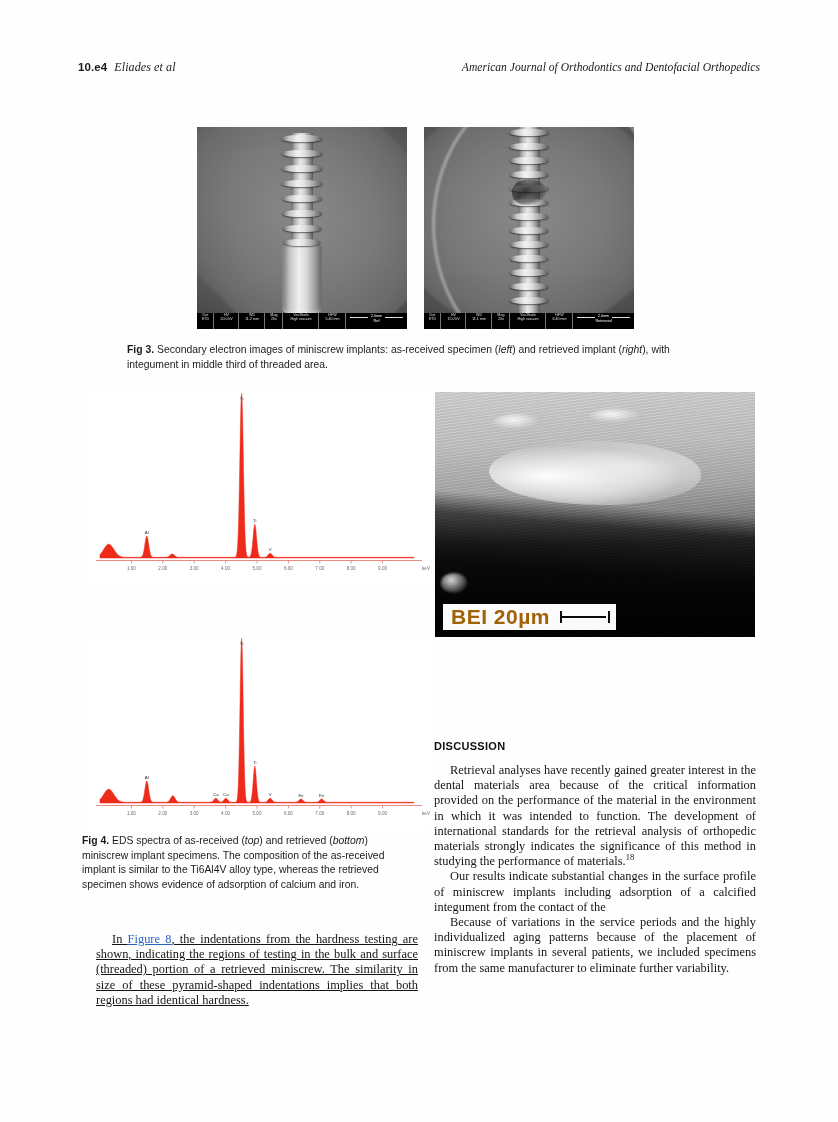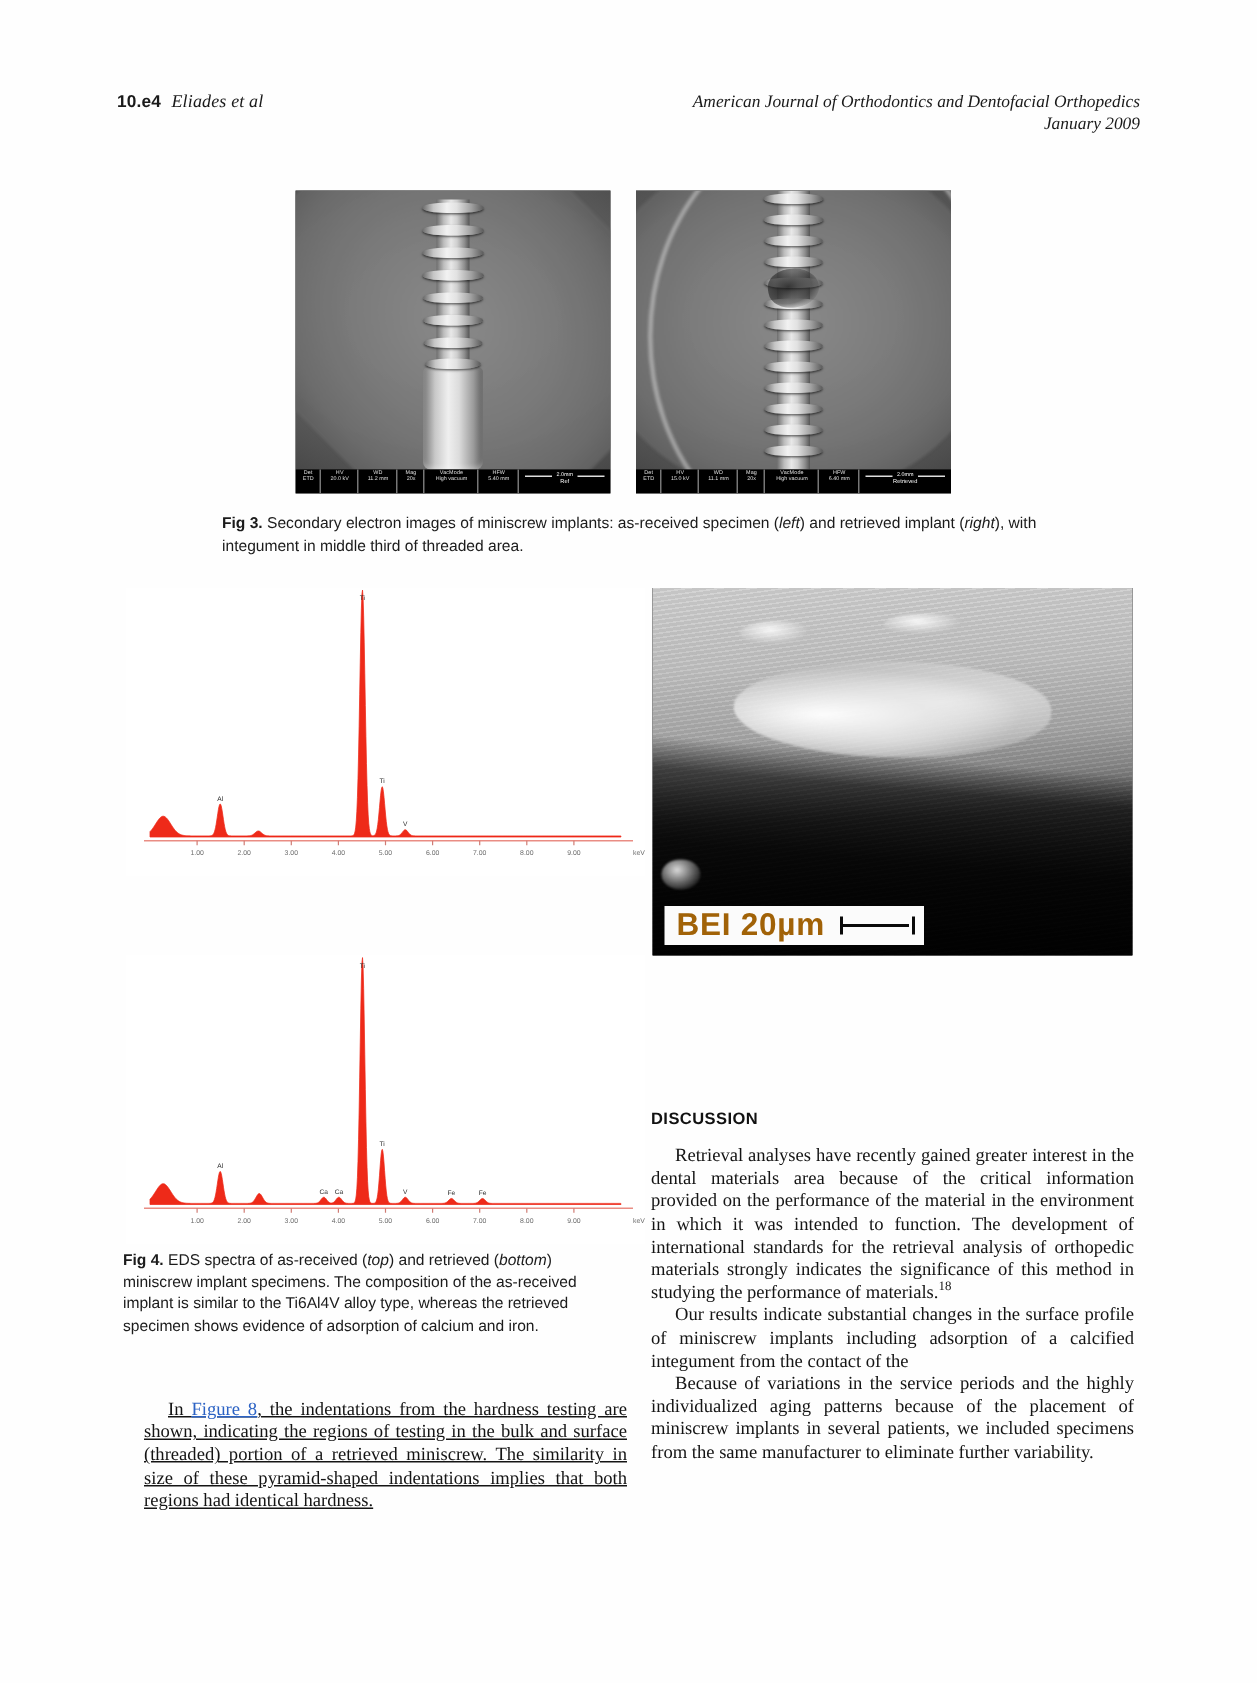--- a/index.html
+++ b/index.html
@@ -217,21 +217,21 @@
     position: absolute;
     font-family: "Liberation Sans", sans-serif;
     font-size: 10.4px;
     line-height: 14.6px;
     color: #1b1b1b;
   }
   .caption b { font-weight: bold; }
   .caption i { font-style: italic; }
   .xref { color: #2b62c4; }
 
-  #fig3-caption { left: 148px; top: 343px; width: 578px; }
+  #fig3-caption { left: 127px; top: 343px; width: 578px; }
   #fig4-caption { left: 82px;  top: 834px; width: 320px; }
   #fig5-caption { left: 434px; top: 650px; width: 322px; }
 
   
   .spectrum {
     position: absolute;
     background: #ffffff;
   }
   #spec-top    { left: 84px; top: 392px; width: 346px; height: 192px; }
   #spec-bottom { left: 84px; top: 637px; width: 346px; height: 192px; }
@@ -340,21 +340,20 @@
 <body>
 
 <div class="page">
 
   <div class="runhead">
     <div class="runhead-left">
       <span class="folio"><span>10.</span><span class="suffix">e4</span></span><span class="authors">Eliades et al</span>
     </div>
     <div class="runhead-right">
       <div>American Journal of Orthodontics and Dentofacial Orthopedics</div>
-      <div>January 2009</div>
     </div>
   </div>
 
   <div class="fig3-wrap">
 
     <div class="sem">
       <div class="sem-stage">
         <div class="sem-disc"></div>
         <div class="screw" style="top:4px;height:182px;">
           <div class="shaft" style="top:2px;height:118px;"></div>

